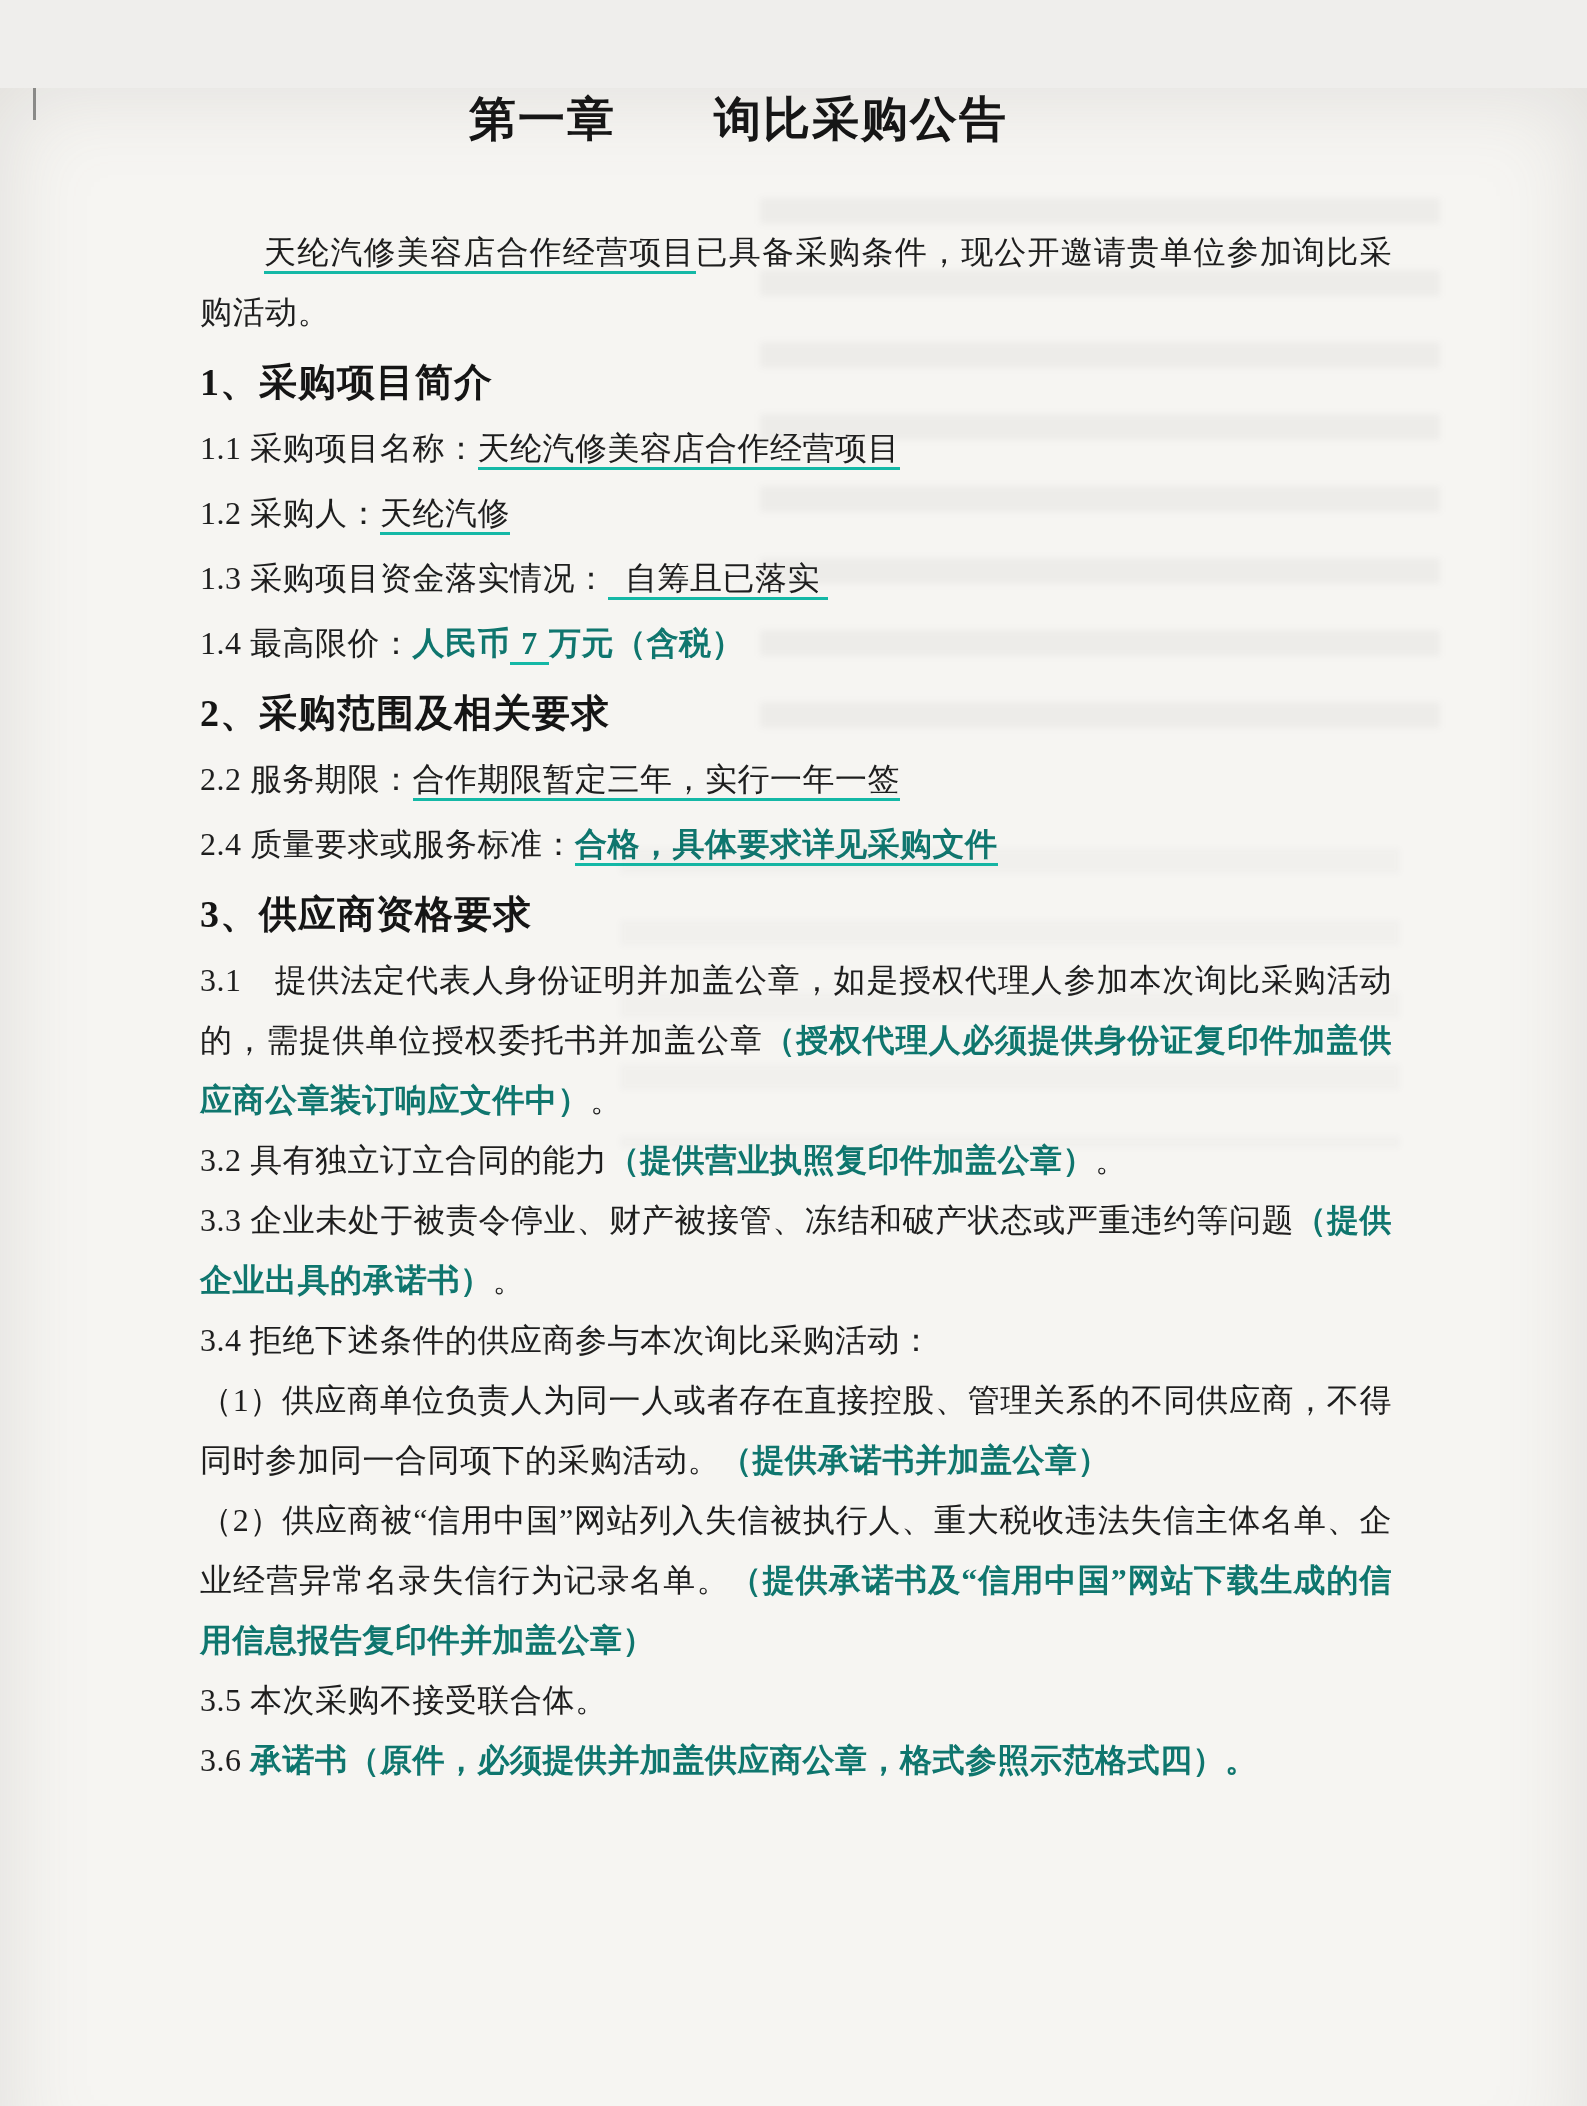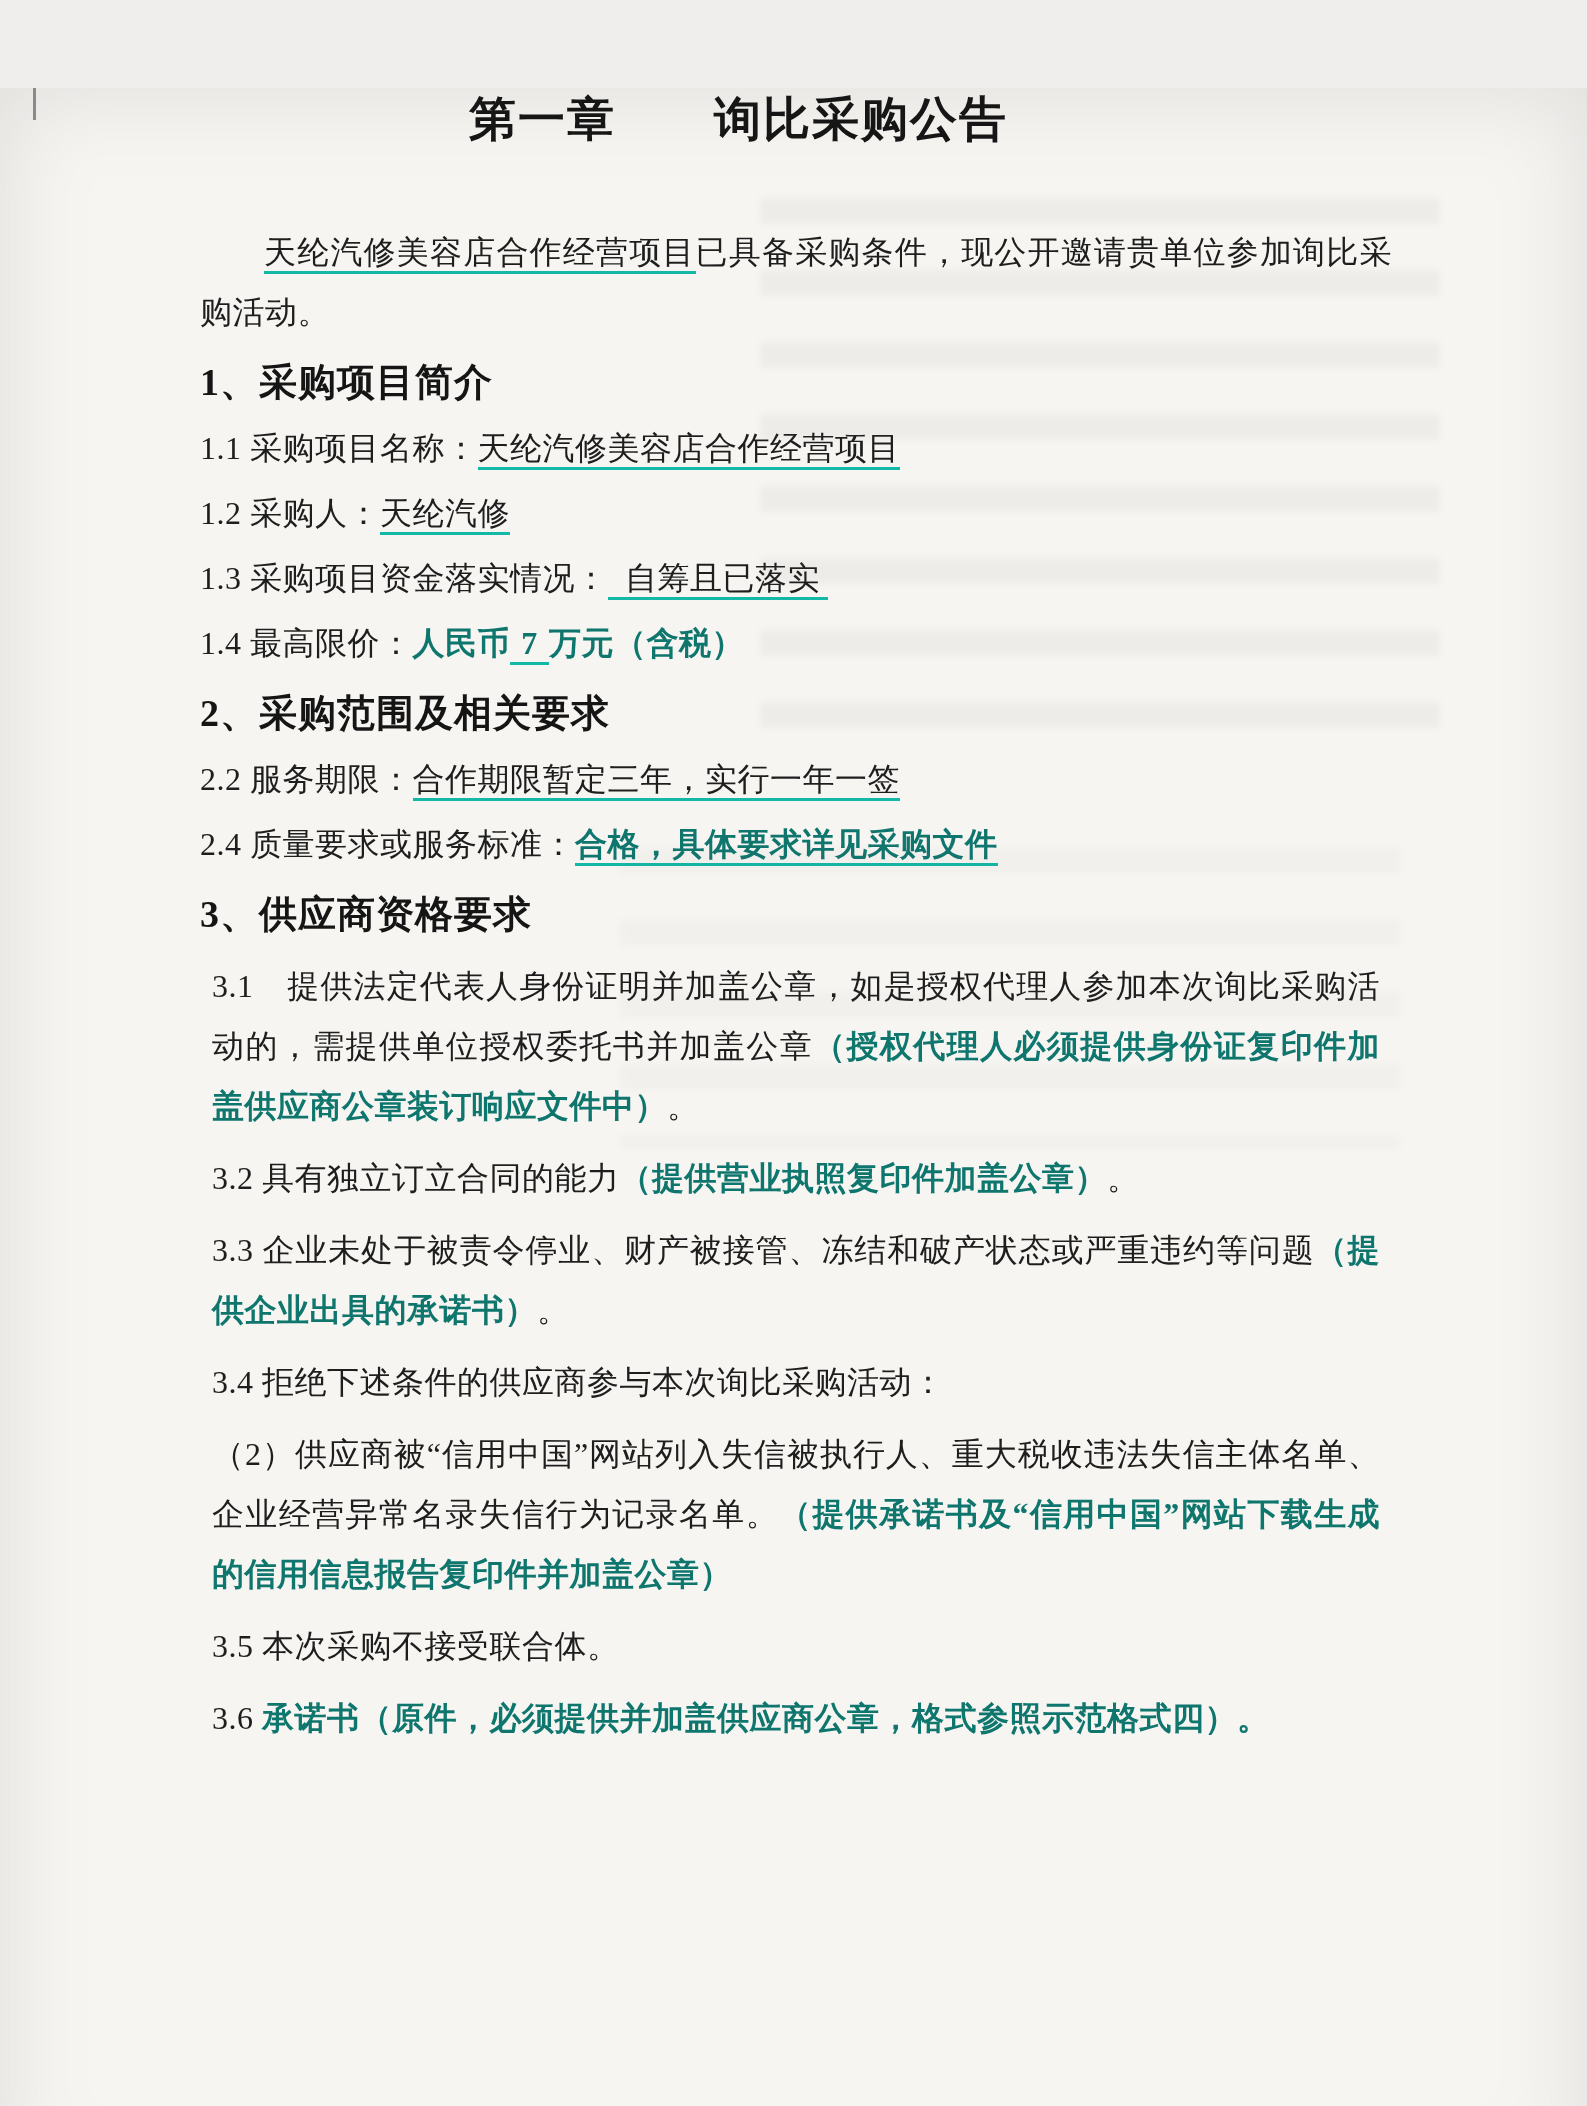--- a/index.html
+++ b/index.html
@@ -46,21 +46,21 @@
   p.indent{text-indent:2em;}
   h2{
     font-size:38px;line-height:60px;font-weight:700;color:#151515;
     margin:10px 0 6px 0;letter-spacing:1px;
   }
   .u{border-bottom:3px solid #14b8a6;padding-bottom:1px;}
   .b{font-weight:700;color:#0f766e;}
   .pad-wide{padding-left:.9em;padding-right:.9em;}
   .pad-lead{padding-left:.55em;padding-right:.25em;}
   .num-u{padding-left:.35em;padding-right:.35em;}
-  .s3 p{margin:12px;}
+  .s3 p{margin:0;}
 </style>
 </head>
 <body>
 
 <div class="page">
   <div class="scan-tick"></div>
   <div class="bleed a"></div>
   <div class="bleed b"></div>
 
   <h1 class="title">第一章　　询比采购公告</h1>
@@ -91,20 +91,21 @@
 
     <div class="s3">
       <p class="just"><span>3.1　提供法定代表人身份证明并加盖公章，如是授权代理人参加本次询比采购活动的，需提供单位授权委托书并加盖公章</span><span class="b">（授权代理人必须提供身份证复印件加盖供应商公章装订响应文件中）</span><span>。</span></p>
 
       <p class="just"><span>3.2 具有独立订立合同的能力</span><span class="b">（提供营业执照复印件加盖公章）</span><span>。</span></p>
 
       <p class="just"><span>3.3 企业未处于被责令停业、财产被接管、冻结和破产状态或严重违约等问题</span><span class="b">（提供企业出具的承诺书）</span><span>。</span></p>
 
       <p><span>3.4 拒绝下述条件的供应商参与本次询比采购活动：</span></p>
 
+      <p class="just"><span>（1）供应商单位负责人为同一人或者存在直接控股、管理关系的不同供应商，不得同时参加同一合同项下的采购活动。</span><span class="b">（提供承诺书并加盖公章）</span></p>
 
       <p class="just"><span>（2）供应商被“信用中国”网站列入失信被执行人、重大税收违法失信主体名单、企业经营异常名录失信行为记录名单。</span><span class="b">（提供承诺书及“信用中国”网站下载生成的信用信息报告复印件并加盖公章）</span></p>
 
       <p><span>3.5 本次采购不接受联合体。</span></p>
 
       <p><span>3.6 </span><span class="b">承诺书（原件，必须提供并加盖供应商公章，格式参照示范格式四）。</span></p>
     </div>
 
   </div>
 

